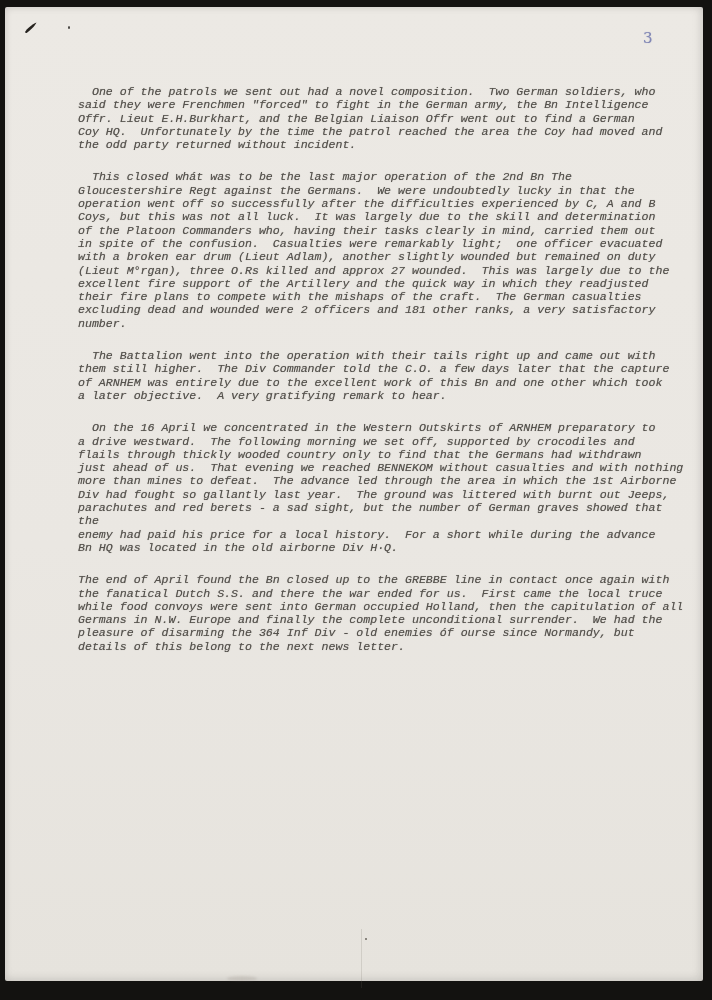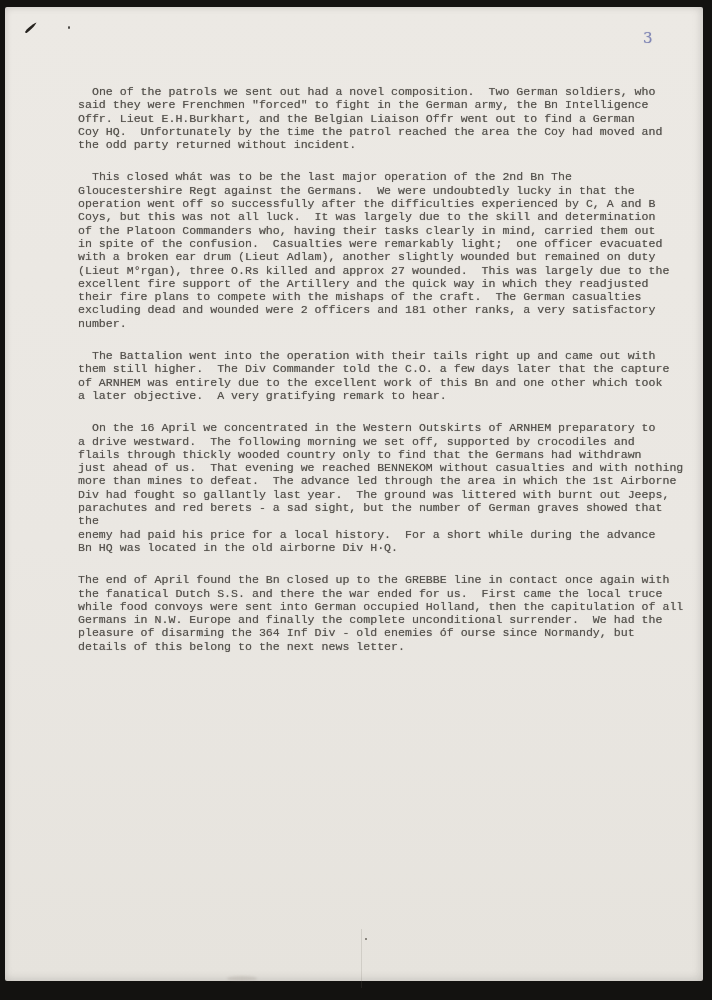--- a/index.html
+++ b/index.html
@@ -22,20 +22,21 @@
     left: 73px; top: 78px; width: 625px;
     color: #55524d;
     font-size: 11.6px;
     line-height: 13.3px;
     letter-spacing: 0px;
     text-shadow: 0 0 0.7px rgba(85,82,77,0.65);
   }
   .para {
     margin: 0 16px 19px 0;
     white-space: pre-wrap;
+    font-style: italic;
   }
   .page-number {
     position: absolute;
     left: 638px; top: 22px;
     font-family: "DejaVu Serif", serif;
     font-size: 15px;
     color: #8187b5;
     text-shadow: 0 0 1px rgba(129,135,181,0.5);
   }
   .pen-mark {

